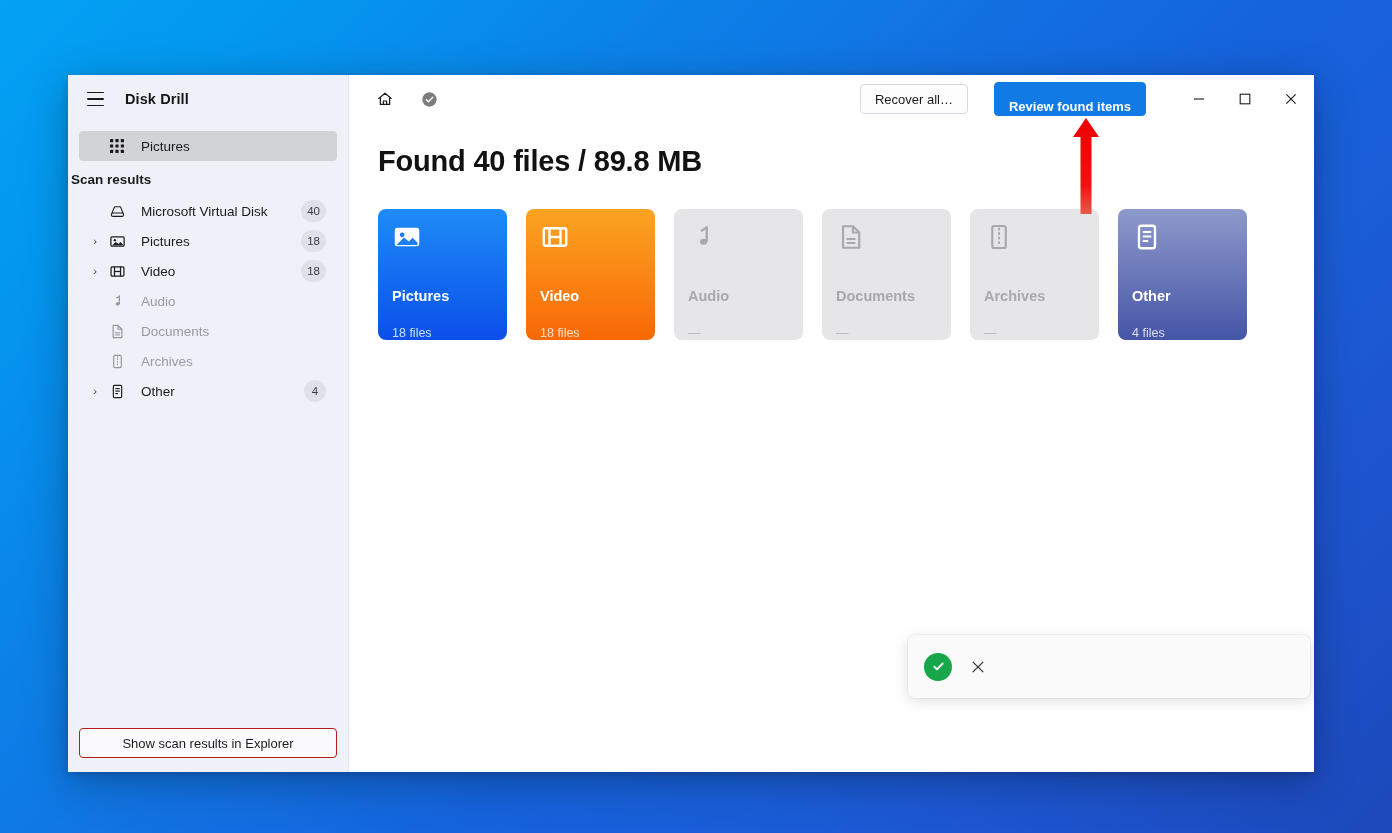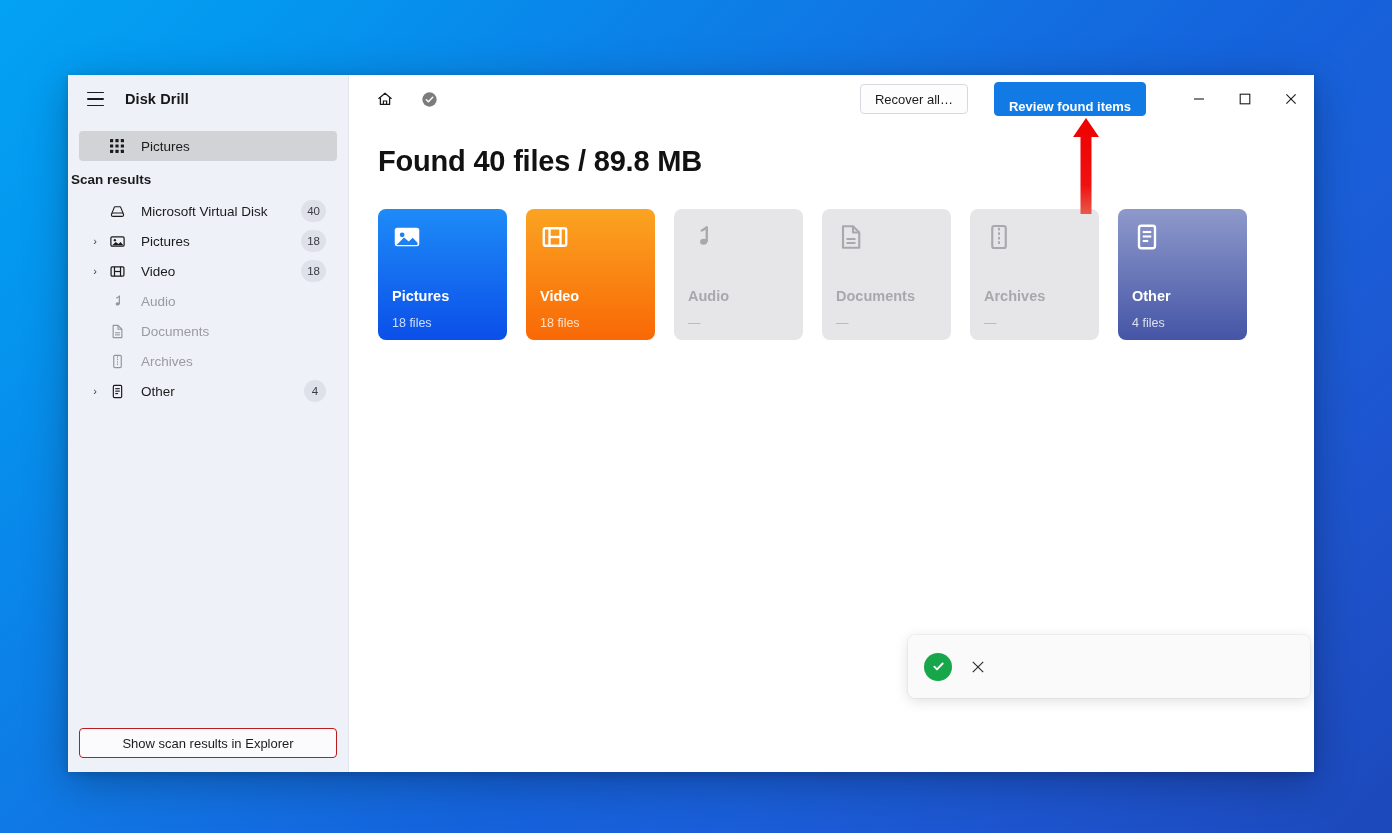--- a/index.html
+++ b/index.html
@@ -222,21 +222,21 @@
   }
   .card .c-ico { height: 38px; }
   .card .c-name {
     position: absolute;
     left: 14px; bottom: 36px;
     font-size: 14.5px;
     font-weight: bold;
   }
   .card .c-count {
     position: absolute;
-    left: 14px; bottom: 10px;
+    left: 14px; bottom: 0;
     font-size: 12.5px;
   }
   .card.active .c-name { color: #ffffff; }
   .card.active .c-count { color: rgba(255,255,255,0.80); }
   .card.empty {
     background: #e6e6e8;
   }
   .card.empty .c-name { color: #a9a9ad; }
   .card.empty .c-count { color: #b5b5b9; }
   .card.pictures { background: linear-gradient(to bottom, #1e8bf7 0%, #0b4fe9 100%); }

